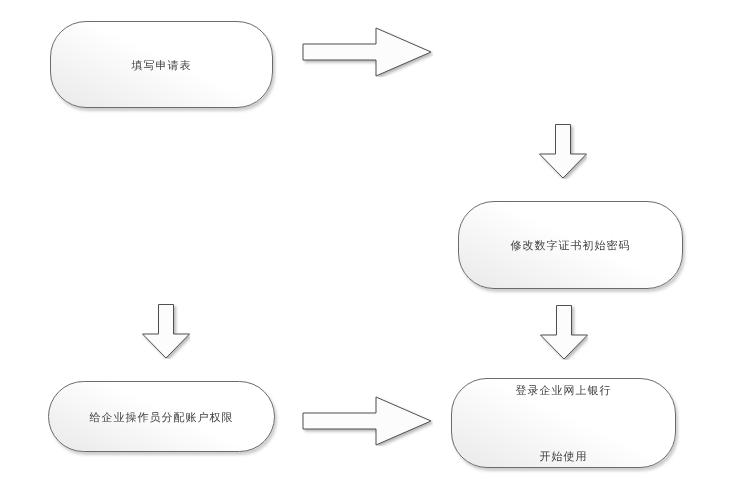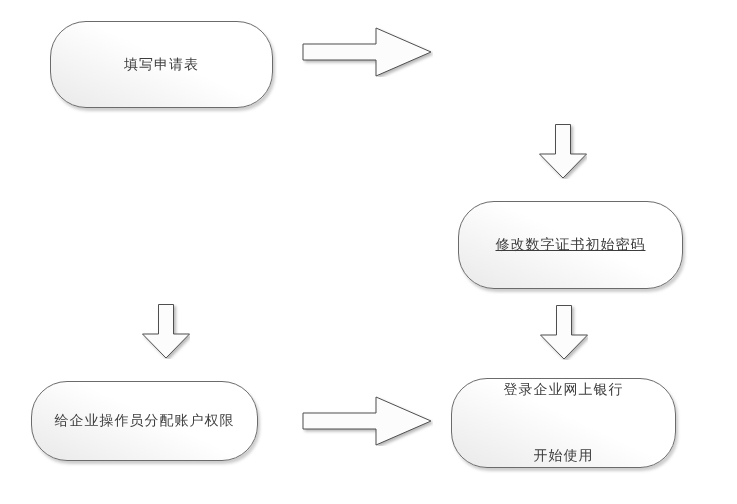--- a/index.html
+++ b/index.html
@@ -21,33 +21,33 @@
     border: 1px solid #6b6b6b;
     border-radius: 36px;
     background: linear-gradient(205deg, #ffffff 45%, #e9e9e9 100%);
     box-shadow: 2px 3px 3px rgba(130,130,130,0.40);
     display: flex;
     flex-direction: column;
     align-items: center;
     justify-content: center;
     text-align: center;
     color: #3d3d3d;
-    font-size: 14px;
+    font-size: 11px;
     line-height: 22px;
   }
   .node .line {
     white-space: nowrap;
     letter-spacing: 1px;
   }
   
   .n1 { left: 50px;  top: 21px;  width: 223px; height: 87px; }
   .n2 { left: 458px; top: 21px;  width: 227px; height: 86px; }
   .n3 { left: 50px;  top: 200px; width: 223px; height: 88px; }
-  .n4 { left: 458px; top: 201px; width: 225px; height: 88px; text-decoration: underline; }
-  .n5 { left: 31px;  top: 381px; width: 227px; height: 80px; }
+  .n4 { left: 458px; top: 201px; width: 225px; height: 88px; }
+  .n5 { left: 48px;  top: 381px; width: 227px; height: 71px; }
   .n6 { left: 451px; top: 378px; width: 225px; height: 90px; gap: 44px; }
   
   .arrow {
     position: absolute;
   }
   .arrow polygon {
     fill: #fcfcfc;
     stroke: #4f4f4f;
     stroke-width: 1;
     stroke-linejoin: miter;

